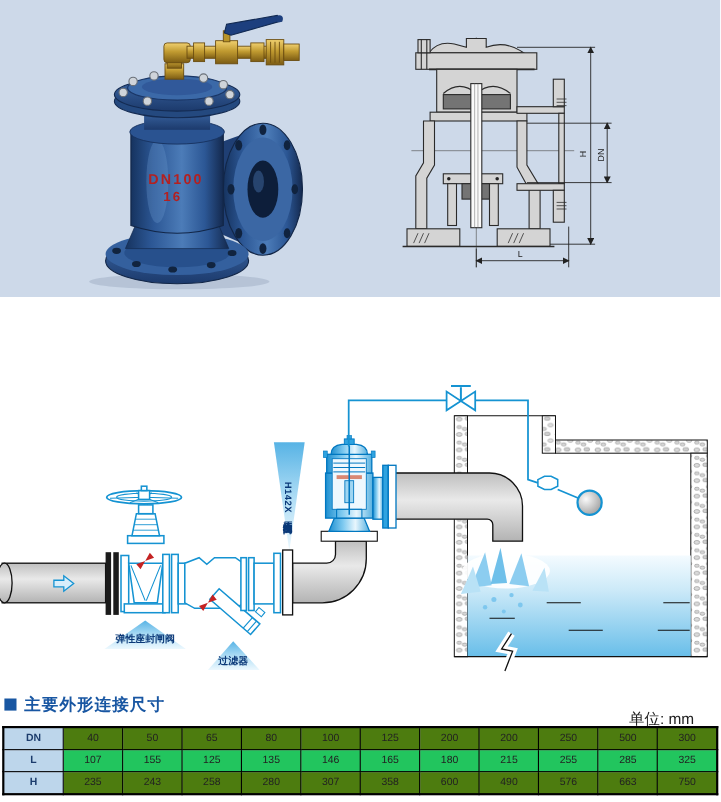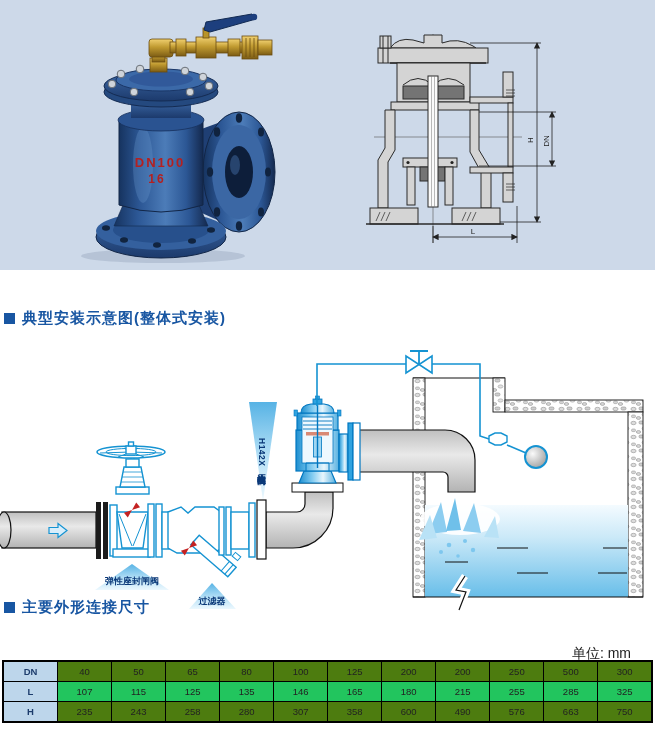--- a/index.html
+++ b/index.html
@@ -6,21 +6,21 @@
   #page{position:relative;width:655px;height:729px;background:#fff;overflow:hidden;
         font-family:"Liberation Sans",sans-serif;}
   #hero{position:absolute;left:0;top:0;width:655px;height:270px;background:#cdd9e9;}
   #hero svg{position:absolute;top:0;}
   #photo-svg{left:0;}
   #tech-svg{left:330px;}
   .sec-title{position:absolute;left:4px;display:flex;align-items:center;gap:7px;
              color:#1856a2;font-size:15px;font-weight:bold;letter-spacing:1px;}
   .sec-title .bullet{display:inline-block;width:11px;height:11px;background:#1856a2;flex:0 0 auto;}
   #h1{top:309px;}
-  #h2{top:598px;text-align:right;}
+  #h2{top:631px;text-align:right;}
   #unit{position:absolute;right:24px;top:645px;font-size:14px;color:#222;}
   #diagram{position:absolute;left:0;top:325px;width:586px;height:302px;}
   #diagram svg{position:absolute;left:0;top:0;}
   .callout{position:absolute;color:#0a3878;font-weight:600;text-align:center;}
   .c1{left:93px;top:251px;width:78px;font-size:9px;line-height:10px;}
   .c2{left:187px;top:271px;width:50px;font-size:9px;line-height:10px;}
   .c3{left:254px;top:80px;height:98px;width:14px;font-size:8.5px;
       writing-mode:vertical-rl;text-orientation:mixed;letter-spacing:0.5px;}
   #dims{position:absolute;left:2px;top:660px;width:651px;border-collapse:collapse;
         table-layout:fixed;border:2px solid #000;}
@@ -192,24 +192,20 @@
         <line x1="433" y1="237" x2="517" y2="237" marker-start="url(#arr)" marker-end="url(#arr)"></line>
       </g>
       <g font-size="8" fill="#222">
         <text x="533" y="140" transform="rotate(-90 533 140)" text-anchor="middle">H</text>
         <text x="549" y="141" transform="rotate(-90 549 141)" text-anchor="middle">DN</text>
         <text x="473" y="234" text-anchor="middle">L</text>
       </g>
     </svg>
   </div>
 
-  <div class="sec-title" id="h1">
-    <span class="bullet"></span>
-    <span>典型安装示意图(整体式安装)</span>
-  </div>
 
   <div id="diagram">
     <svg width="655" height="302" viewBox="0 325 655 302">
       <defs>
         <linearGradient id="gp" x1="0" y1="0" x2="0" y2="1">
           <stop offset="0" stop-color="#bfbfbf"></stop>
             <stop offset="0.4" stop-color="#e9e9e9"></stop>
           <stop offset="1" stop-color="#b3b3b3"></stop>
         </linearGradient>
         <linearGradient id="tri" x1="0" y1="0" x2="0" y2="1">
@@ -391,21 +387,21 @@
           <td>125</td>
           <td>200</td>
           <td>200</td>
           <td>250</td>
           <td>500</td>
           <td>300</td>
         </tr>
         <tr class="shaded">
           <th>L</th>
           <td>107</td>
-          <td>115</td>
+          <td>155</td>
           <td>125</td>
           <td>135</td>
           <td>146</td>
           <td>165</td>
           <td>180</td>
           <td>215</td>
           <td>255</td>
           <td>285</td>
           <td>325</td>
         </tr>

